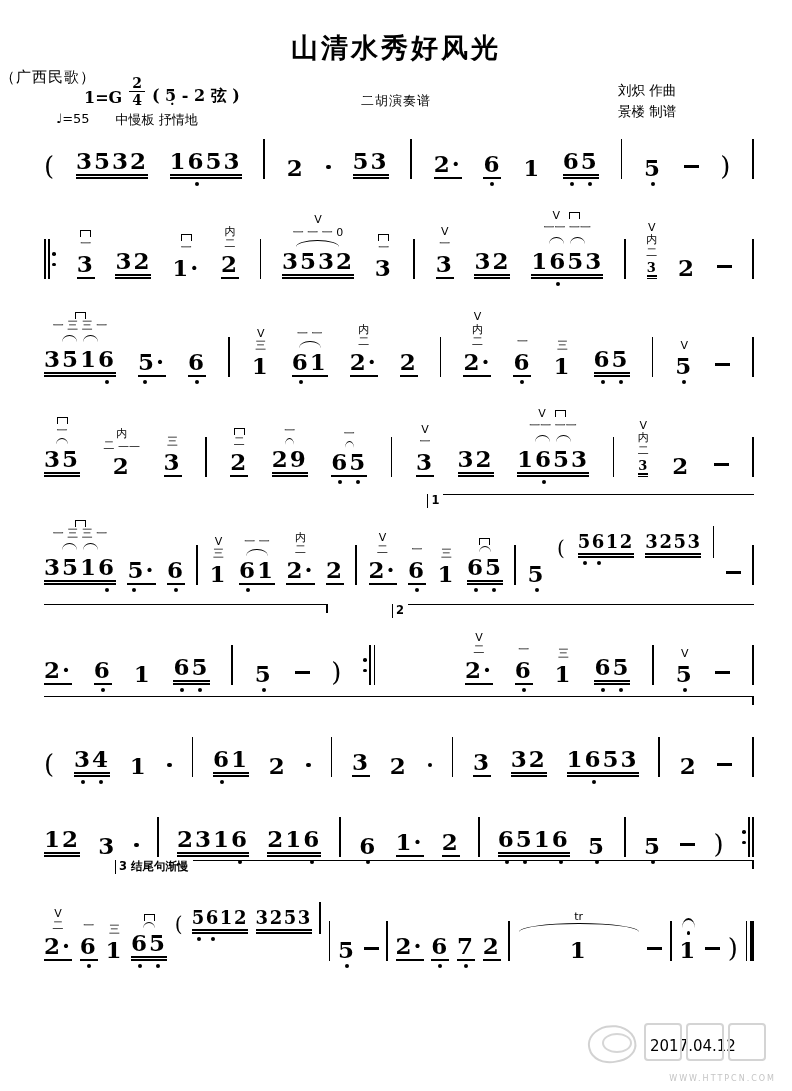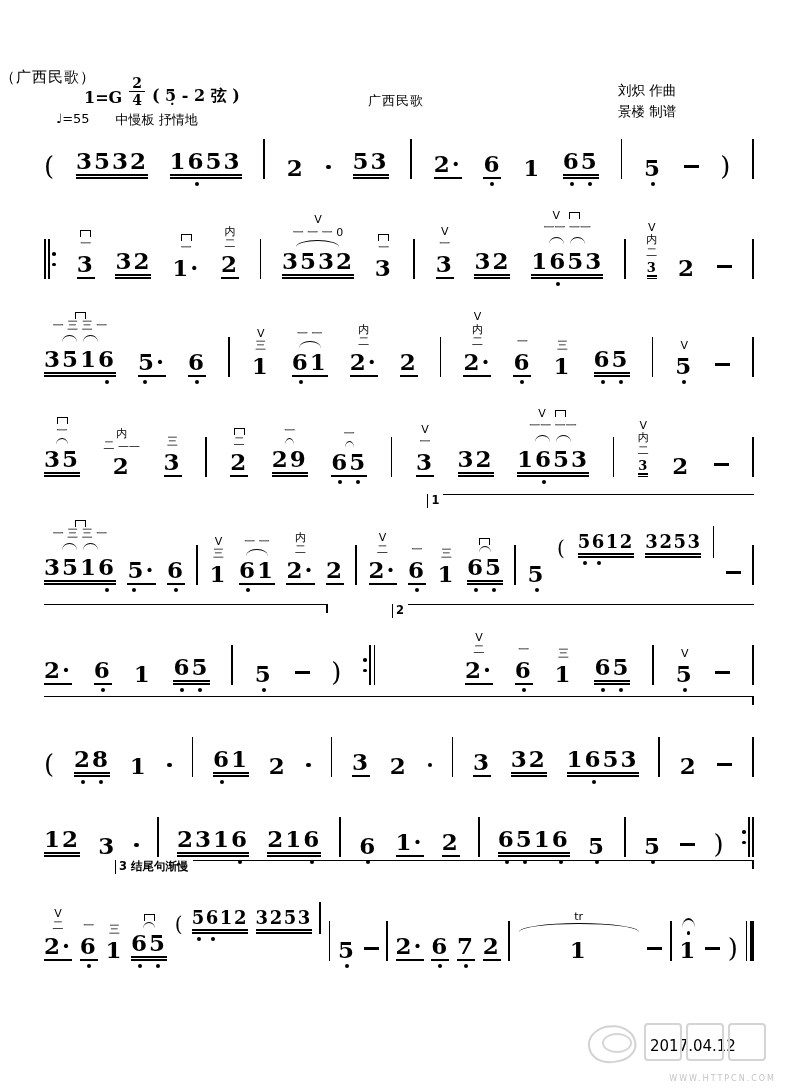--- a/index.html
+++ b/index.html
@@ -75,22 +75,23 @@
   .wm .swirl2{position:absolute;left:14px;top:14px;width:26px;height:16px;border:2px solid #d6d6d6;border-radius:50%;}
   .wm .blk{position:absolute;top:4px;width:34px;height:34px;border:2.5px solid #d4d4d4;border-radius:4px;}
   .wm .url{position:absolute;bottom:2px;right:2px;font-family:"DejaVu Sans",sans-serif;
            font-size:8px;letter-spacing:2px;color:#c4c4c4;}
 </style>
 </head>
 <body>
 
 <div class="page">
 
+  <div class="title">山清水秀好风光</div>
   <div class="subtitle">（广西民歌）</div>
-  <div class="scoretype">广西民歌</div>
+  <div class="scoretype">二胡演奏谱</div>
 
   <div class="keyline">
     <span>1=G</span>
     <span class="frac">
       <span class="num">2</span>
       <span class="den">4</span>
     </span>
     <span>( 5̣ - 2 弦 )</span>
   </div>
 
@@ -987,21 +988,21 @@
         </div>
         <div class="trow">
           <div class="tok paren">
             <div class="ncol">
               <div class="note">(</div>
               <div class="dots"></div>
             </div>
           </div>
           <div class="tok ">
             <div class="ncol">
-              <div class="note">28</div>
+              <div class="note">34</div>
               <div class="ul">
                 <i></i>
                 <i></i>
               </div>
               <div class="dots">
                 <b style="left: 25%;"></b>
                 <b style="left: 75%;"></b>
               </div>
             </div>
           </div>

